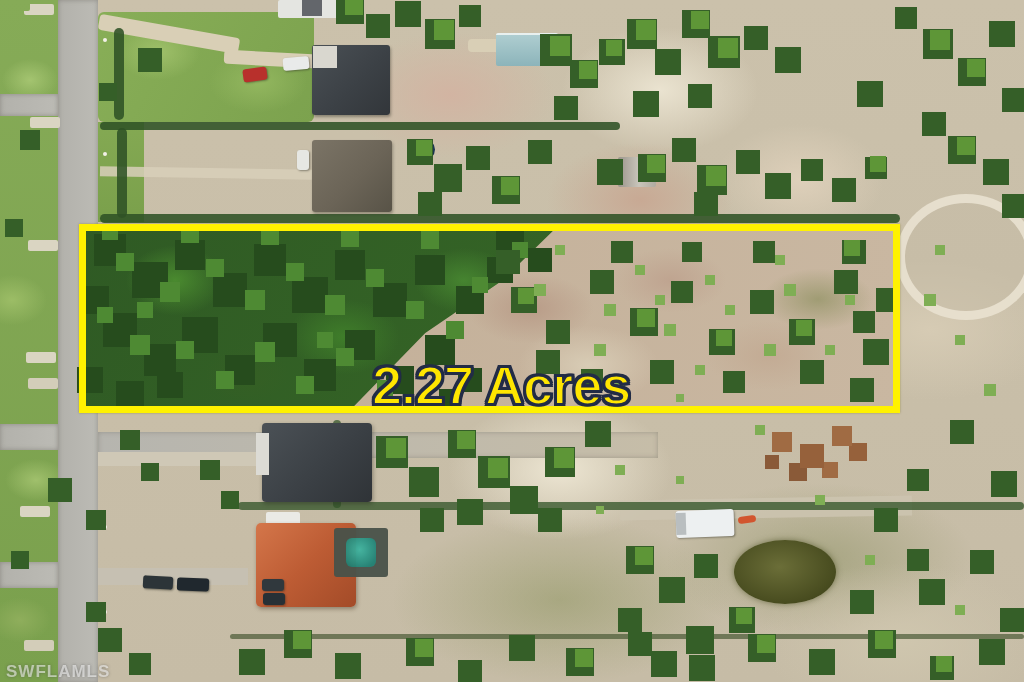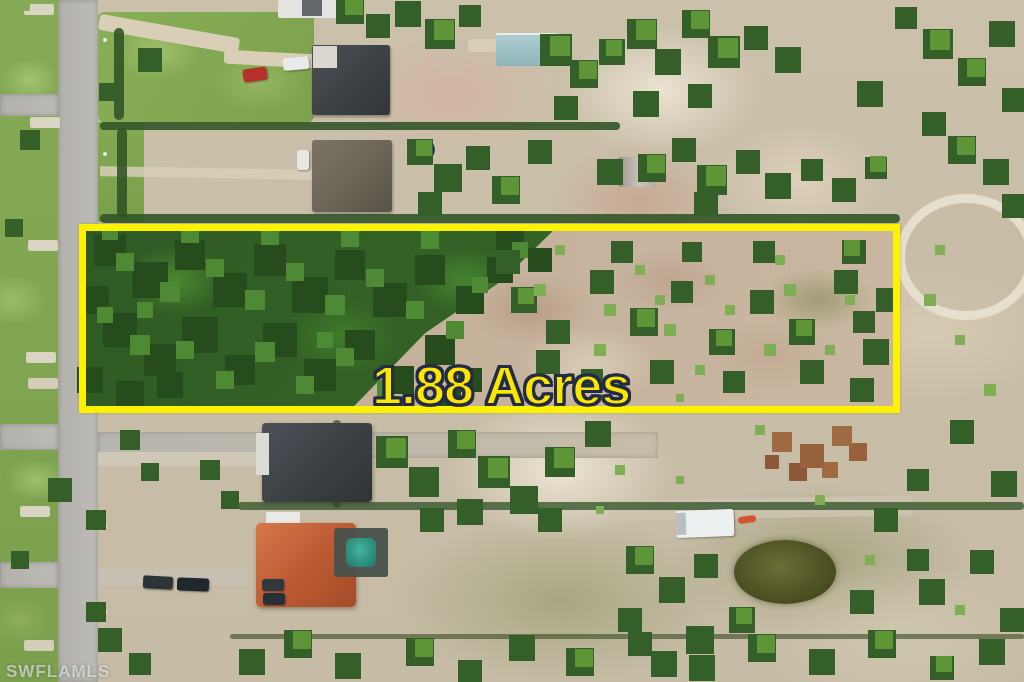--- a/index.html
+++ b/index.html
@@ -255,15 +255,15 @@
 
   <div class="abs forest"></div>
   <div class="stamp canopy-dark"></div>
   <div class="stamp canopy-light"></div>
   <div class="stamp trees-dark"></div>
   <div class="stamp trees-light"></div>
   <div class="stamp shrubs"></div>
   <div class="stamp debris"></div>
 
   <div class="abs lot-rect"></div>
-  <div class="abs acreage">1.88 Acres</div>
+  <div class="abs acreage">2.27 Acres</div>
   <div class="abs watermark">SWFLAMLS</div>
 </div>
 
 </body></html>

